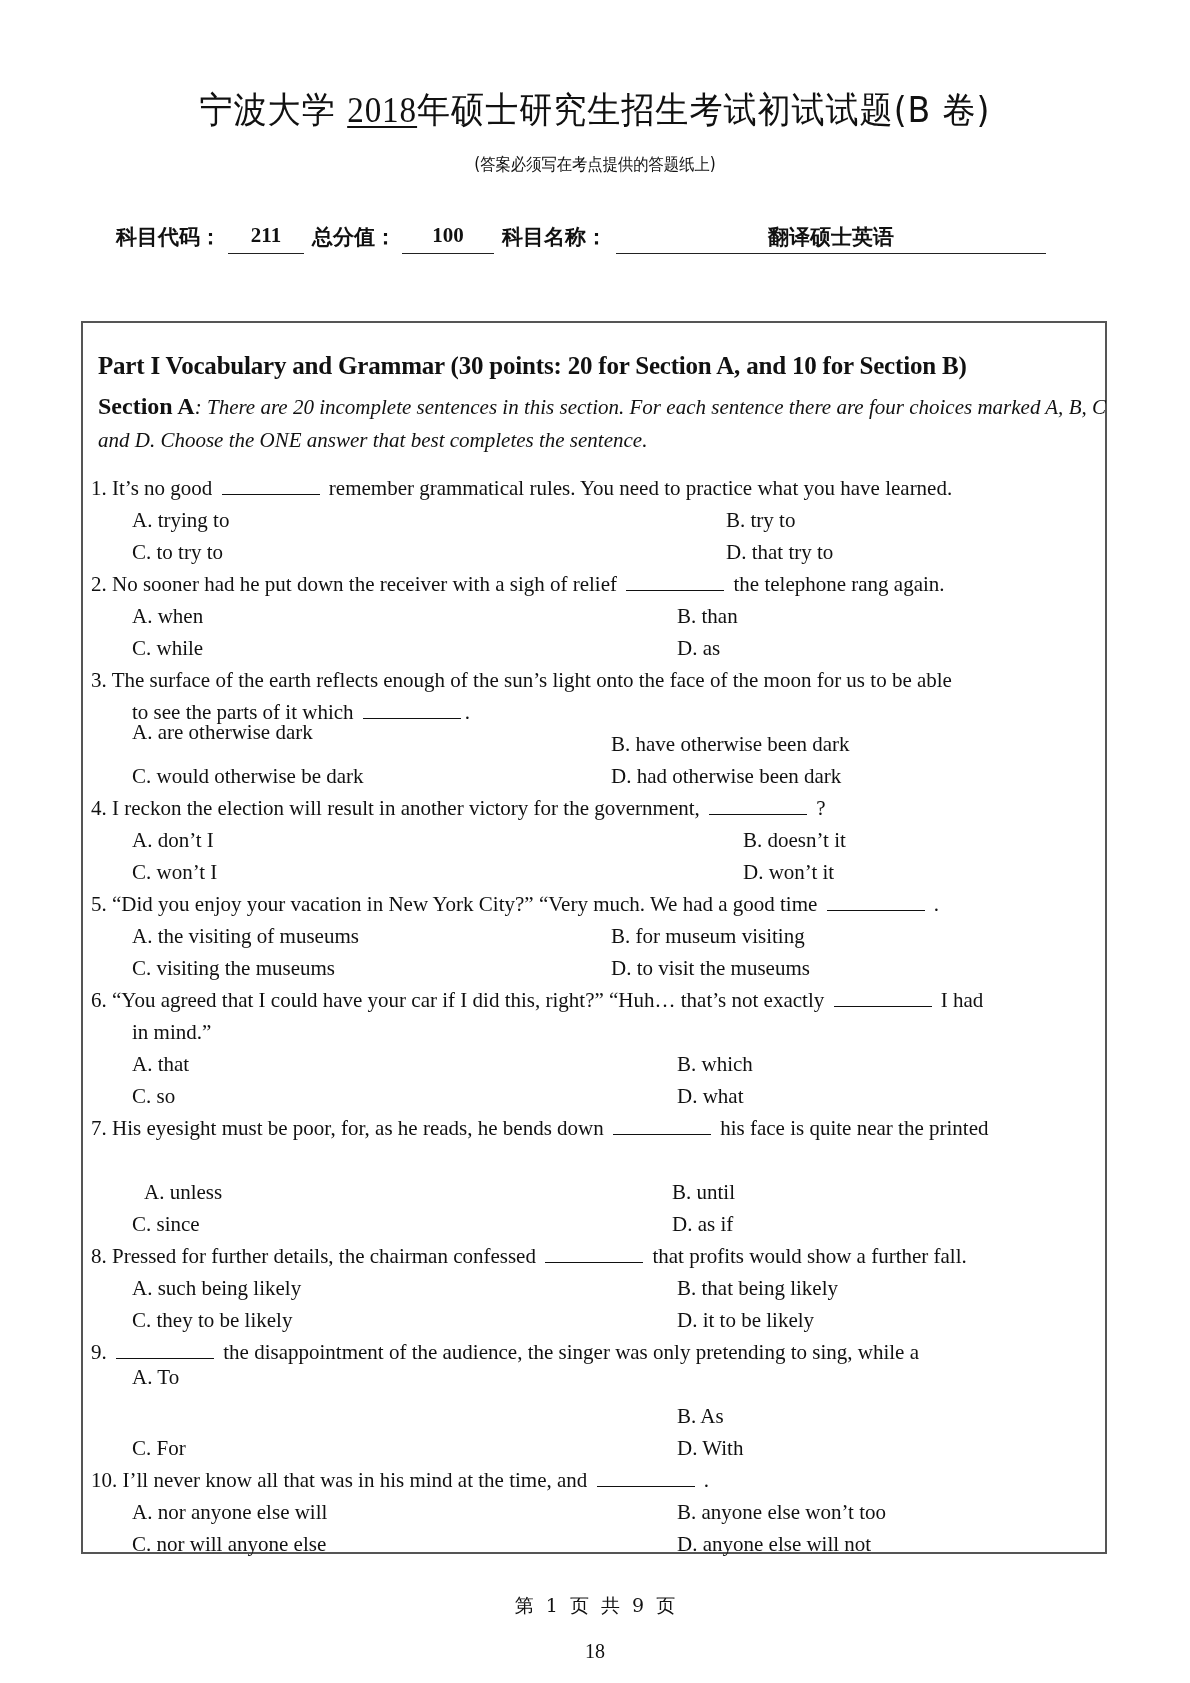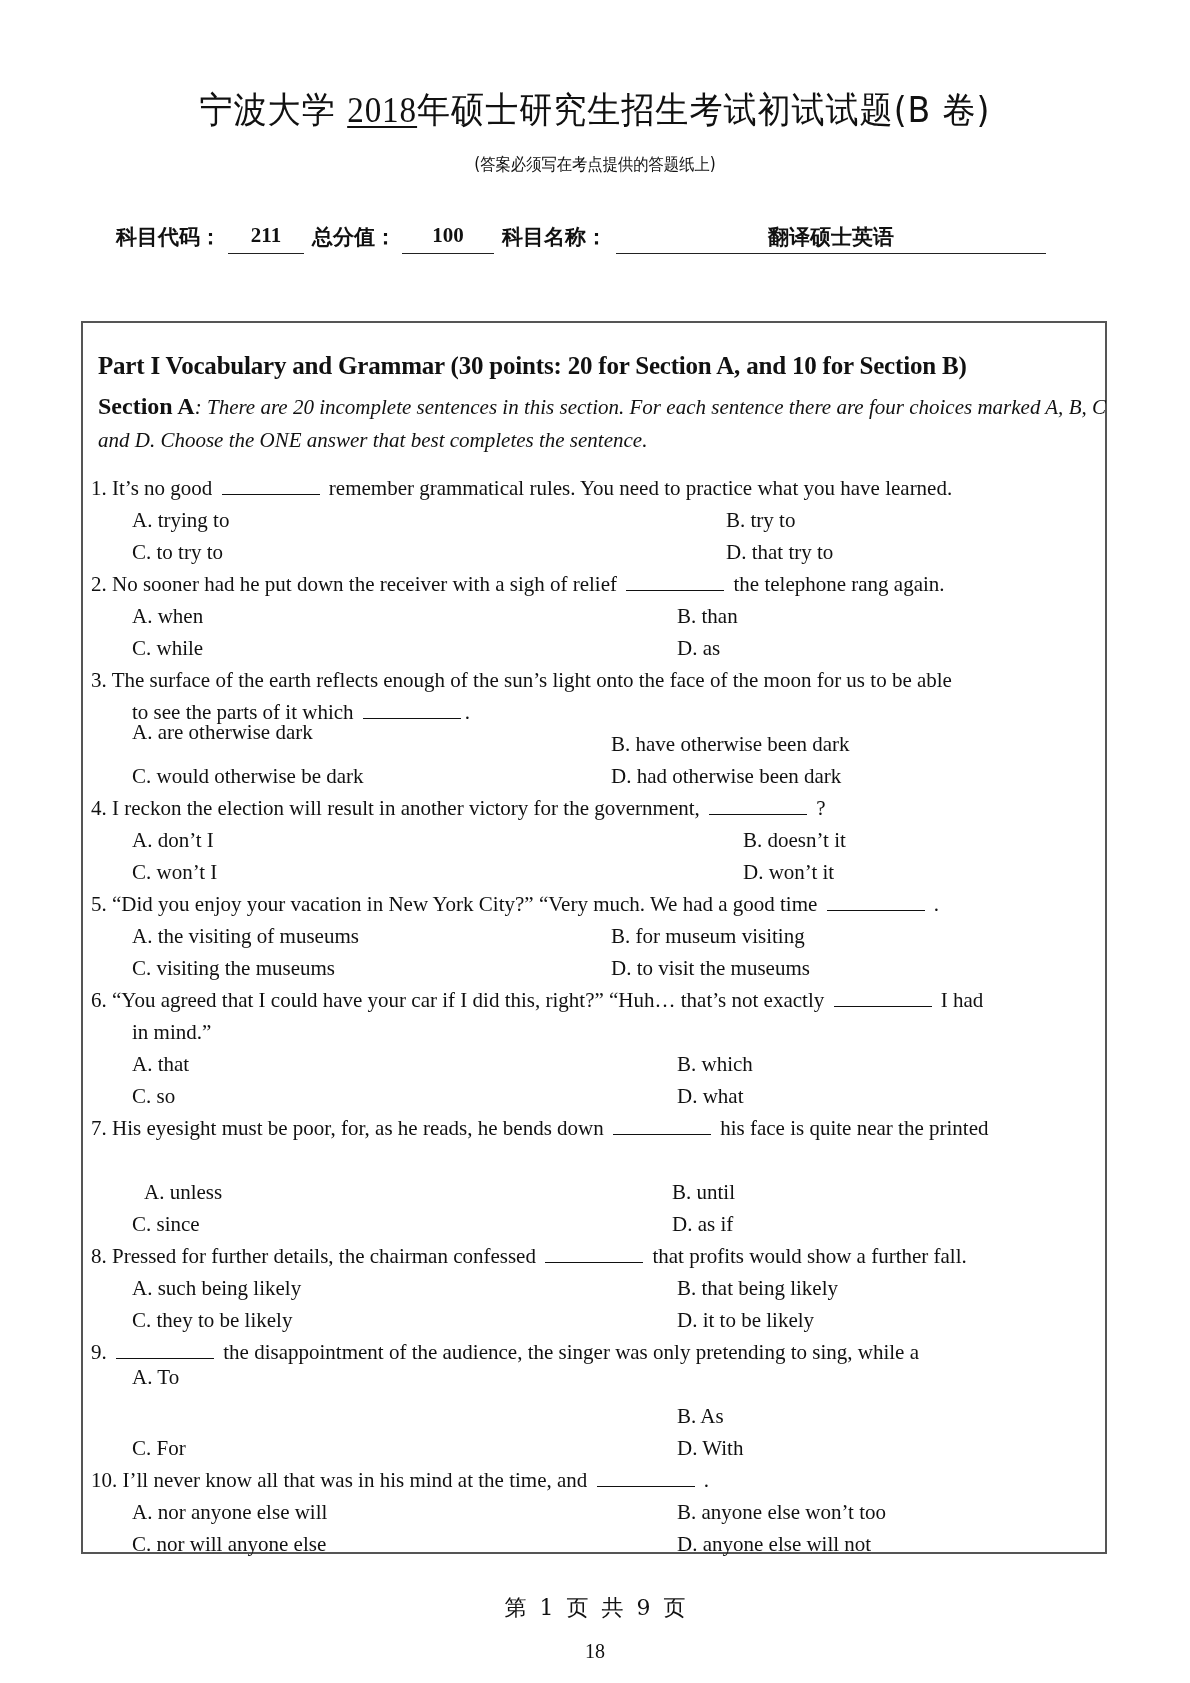--- a/index.html
+++ b/index.html
@@ -47,21 +47,21 @@
     .sec b { font-size: 24px; margin-top: 13px; }
     .sec i { font-style: italic; }
     .q {
       position: absolute; left: 91px; width: 1014px; font-size: 21px; line-height: 32px;
       text-align: justify; white-space: normal;
     }
     .q .cont { display: block; padding-left: 41px; }
     .blank { display: inline-block; width: 98px; border-bottom: 1.5px solid #111; height: 18px; vertical-align: baseline; margin: 0 4px; }
     .opt { position: absolute; font-size: 21px; line-height: 32px; white-space: nowrap; }
     .footer1 {
-      position: absolute; left: 0; width: 1190px; top: 1593px; text-align: center; font-size: 22px;
+      position: absolute; left: 0; width: 1190px; top: 1593px; text-align: center; font-size: 19px;
       font-family: "DejaVu Serif", serif; word-spacing: 6px;
     }
     .footer2 {
       position: absolute; left: 0; width: 1190px; top: 1640px; text-align: center; font-size: 20px;
     }
   </style>
 </head>
 <body>
 
 <div class="title">

